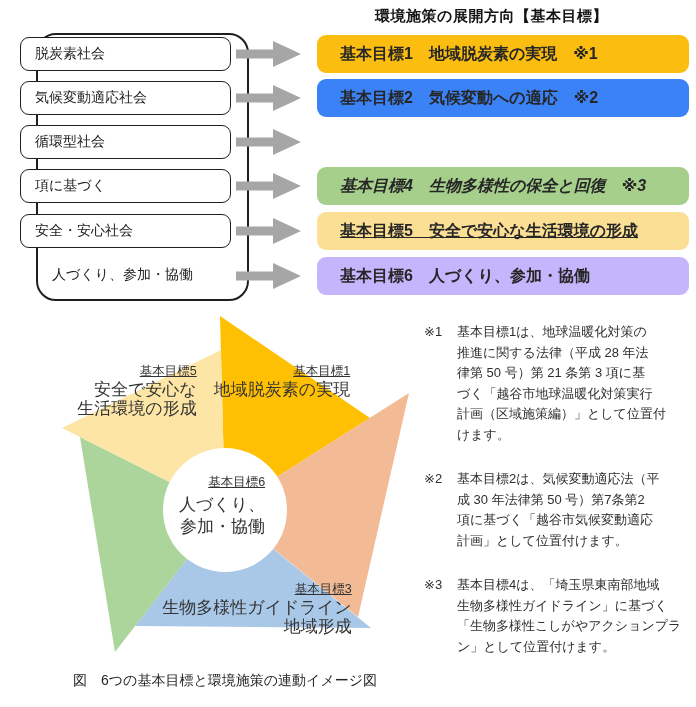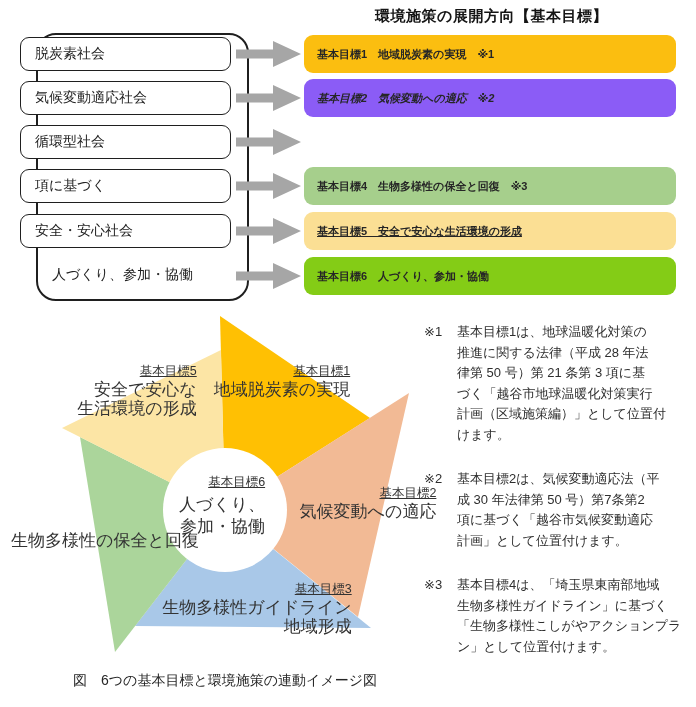--- a/index.html
+++ b/index.html
@@ -14,23 +14,23 @@
 
   .sbox{position:absolute;left:20px;width:211px;height:34px;background:#ffffff;
         border:1.3px solid #1f1f1f;border-radius:9px;display:flex;align-items:center;
         padding-left:14px;box-sizing:border-box;font-size:14px;color:#222;text-align:right;}
   .sb0{top:37px}.sb1{top:81px}.sb2{top:125px}.sb3{top:169px}.sb4{top:214px}
   .splain{position:absolute;left:52px;top:266px;font-size:14px;color:#222;}
 
   .arrow{position:absolute;left:236px;width:66px;height:28px;}
   .a0{top:40px}.a1{top:84px}.a2{top:128px}.a3{top:172px}.a4{top:217px}.a5{top:262px}
 
-  .gbox{position:absolute;left:304px;width:372px;height:38px;border-radius:9px;
-        display:flex;align-items:center;padding-left:13px;box-sizing:border-box;
-        font-weight:bold;font-size:11px;color:#262626;}
+  .gbox{position:absolute;left:317px;width:372px;height:38px;border-radius:9px;
+        display:flex;align-items:center;padding-left:23px;box-sizing:border-box;
+        font-weight:bold;font-size:16px;color:#262626;}
   .g0{top:35px}.g1{top:79px}.g2{top:123px}.g3{top:167px}.g4{top:212px}.g5{top:257px}
 
   .starsvg{position:absolute;left:0;top:0;width:696px;height:707px;pointer-events:none;}
 
   .slabel{position:absolute;transform:translateX(-50%);text-align:right;color:#3a3a3a;white-space:nowrap;}
   .slabel .hd{font-size:12.5px;text-decoration:underline;line-height:17px;color:#333;}
   .slabel .ln{font-size:17px;line-height:19px;color:#333;}
   .sl1{left:282px;top:363px}.sl2{left:368px;top:485px}.sl3{left:257px;top:581px}
   .sl4{left:105px;top:531px}.sl5{left:137px;top:363px}
   .sl6{left:222px;top:474px}.sl6 .hd{margin-bottom:3px}.sl6 .ln{line-height:22px}
@@ -72,49 +72,44 @@
       <polygon points="0,9.5 37,9.5 37,1 65,14 37,27 37,18.5 0,18.5" fill="#A6A6A6"></polygon>
     </svg>
   <svg class="arrow a4" viewBox="0 0 66 28">
       <polygon points="0,9.5 37,9.5 37,1 65,14 37,27 37,18.5 0,18.5" fill="#A6A6A6"></polygon>
     </svg>
   <svg class="arrow a5" viewBox="0 0 66 28">
       <polygon points="0,9.5 37,9.5 37,1 65,14 37,27 37,18.5 0,18.5" fill="#A6A6A6"></polygon>
     </svg>
 
   <div class="gbox g0" style="background-color: rgb(251, 190, 16);">基本目標1　地域脱炭素の実現　※1</div>
-  <div class="gbox g1" style="background-color: #8b5cf6; font-style: italic;">基本目標2　気候変動への適応　※2</div>
-  <div class="gbox g3" style="background-color: rgb(166, 207, 140);">基本目標4　生物多様性の保全と回復　※3</div>
+  <div class="gbox g1" style="background-color: #3b82f6;">基本目標2　気候変動への適応　※2</div>
+  <div class="gbox g3" style="background-color: rgb(166, 207, 140); font-style: italic;">基本目標4　生物多様性の保全と回復　※3</div>
   <div class="gbox g4" style="background-color: rgb(251, 223, 148); text-decoration: underline;">基本目標5　安全で安心な生活環境の形成</div>
-  <div class="gbox g5" style="background-color: #84cc16;">基本目標6　人づくり、参加・協働</div>
+  <div class="gbox g5" style="background-color: #c4b5fd;">基本目標6　人づくり、参加・協働</div>
 
   <svg class="starsvg" viewBox="0 0 696 707">
     <polygon points="225,510 220,316 370,418" fill="#FFC003"></polygon>
     <polygon points="225,510 409,393 358,617" fill="#F2BA95"></polygon>
     <polygon points="225,510 371,628 135,626" fill="#A9C8E8"></polygon>
     <polygon points="225,510 115,652 80,437" fill="#ABD59B"></polygon>
     <polygon points="225,510 62,428 221,350" fill="#FCE5A5"></polygon>
     <circle cx="225" cy="510" r="62" fill="#FFFFFF"></circle>
   </svg>
 
   <div class="slabel sl1">
     <div class="hd">基本目標1</div>
     <div class="ln">地域脱炭素の実現</div>
   </div>
-  <div class="slabel sl2">
-    <div class="hd">基本目標2</div>
-    <div class="ln">気候変動への適応</div>
-  </div>
   <div class="slabel sl3">
     <div class="hd">基本目標3</div>
     <div class="ln">生物多様性ガイドライン</div>
     <div class="ln">地域形成</div>
   </div>
   <div class="slabel sl4">
-    <div class="ln">生物多様性の保全と回復</div>
   </div>
   <div class="slabel sl5">
     <div class="hd">基本目標5</div>
     <div class="ln">安全で安心な</div>
     <div class="ln">生活環境の形成</div>
   </div>
   <div class="slabel sl6">
     <div class="hd">基本目標6</div>
     <div class="ln">人づくり、</div>
     <div class="ln">参加・協働</div>

